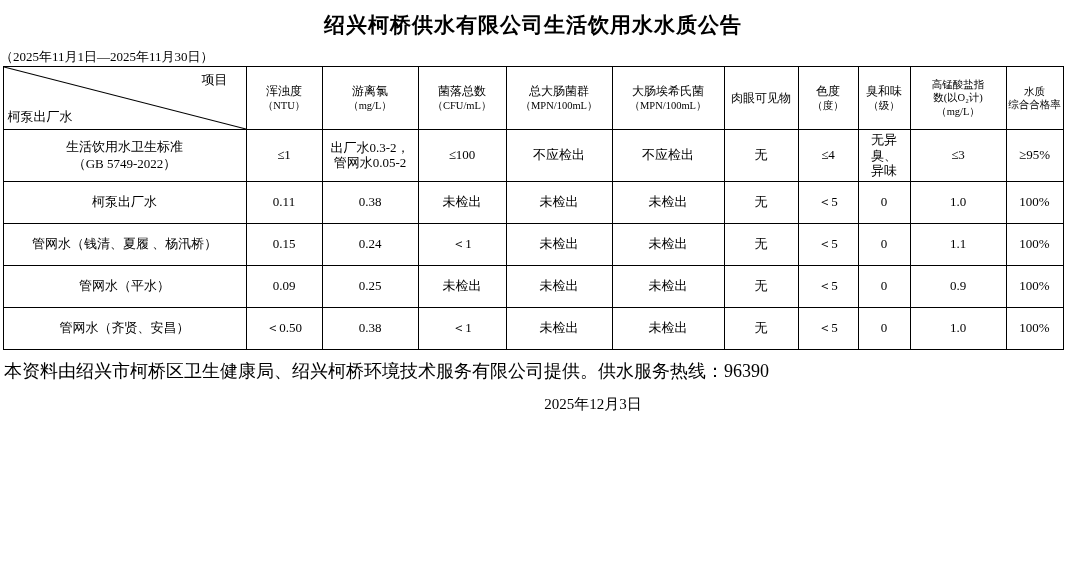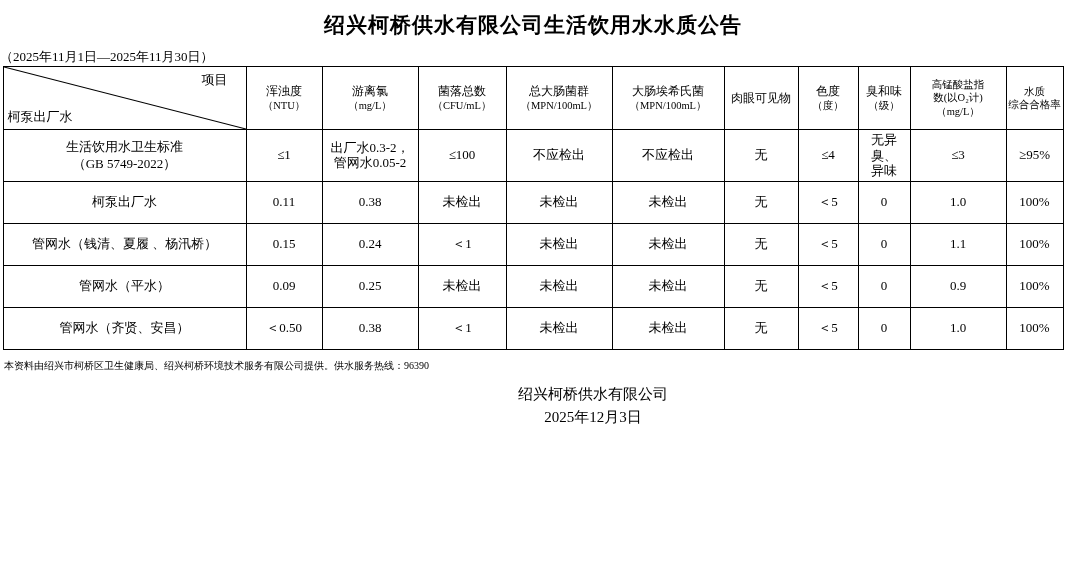--- a/index.html
+++ b/index.html
@@ -97,21 +97,21 @@
   tr.data td.first {
     font-size: 13px;
     line-height: 1.3;
   }
   .smallnote {
     font-size: 10.5px;
     line-height: 1.2;
   }
   .footnote {
     margin: 9px 0 0 4px;
-    font-size: 10px;
+    font-size: 18px;
     font-family: "Liberation Serif", serif;
   }
   .signoff {
     text-align: center;
     font-size: 15px;
     margin-top: 10px;
     line-height: 1.55;
     font-family: "Liberation Serif", serif;
     padding-left: 120px;
   }
@@ -274,17 +274,16 @@
         <td>0</td>
         <td>1.0</td>
         <td>100%</td>
       </tr>
     </tbody>
   </table>
 
   <div class="footnote">本资料由绍兴市柯桥区卫生健康局、绍兴柯桥环境技术服务有限公司提供。供水服务热线：96390</div>
 
   <div class="signoff">
-    <div>绍兴柯桥供水有限公司</div>
     <div>2025年12月3日</div>
   </div>
 
 </div>
 
 </body></html>

